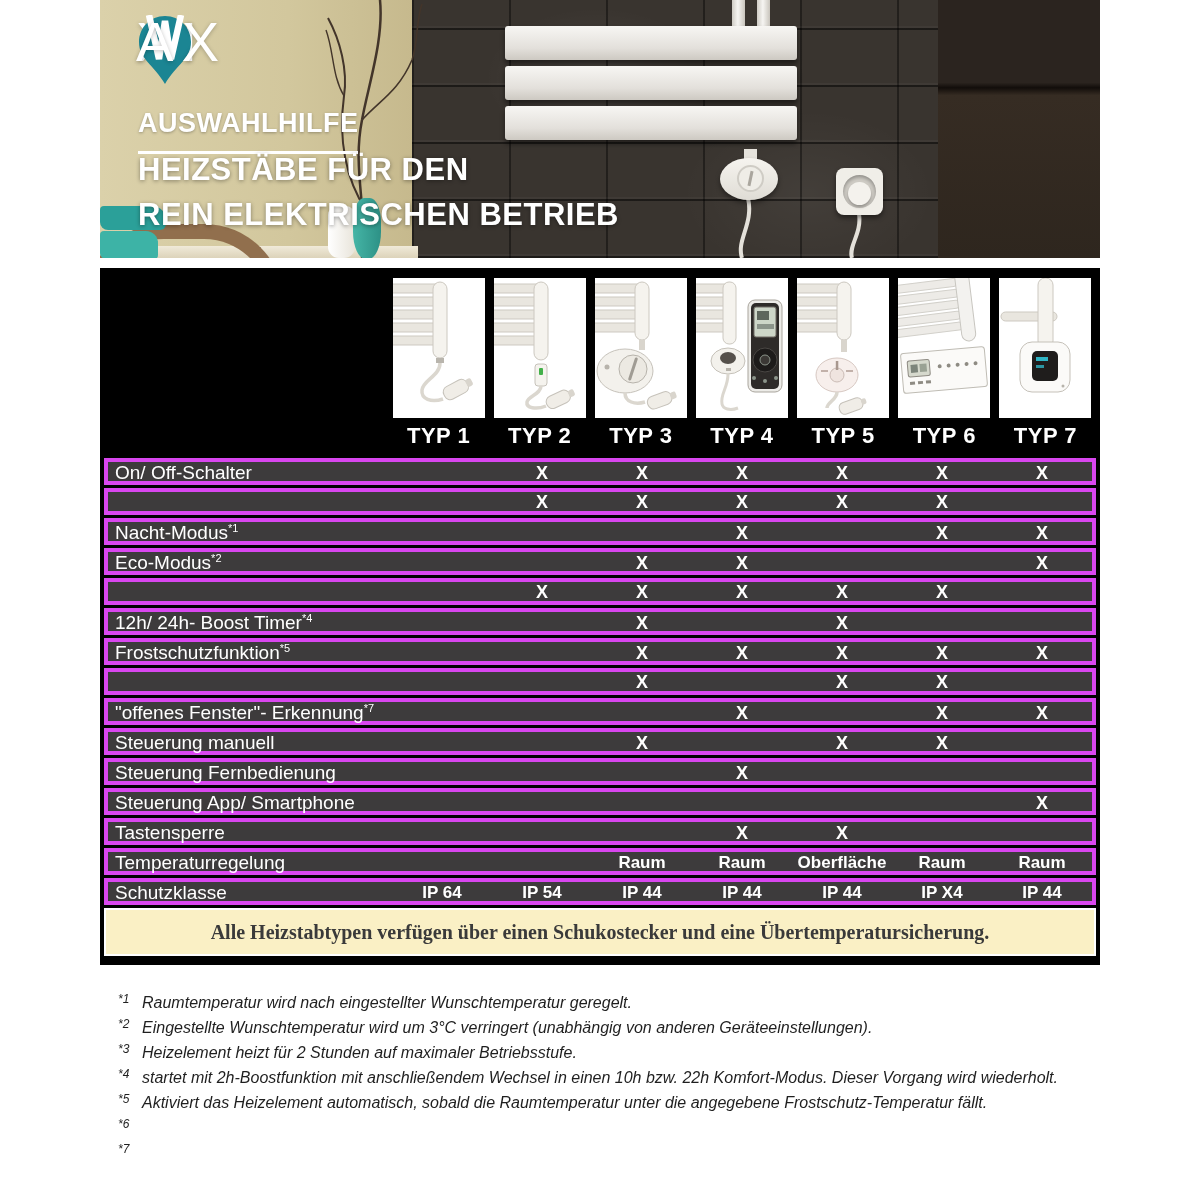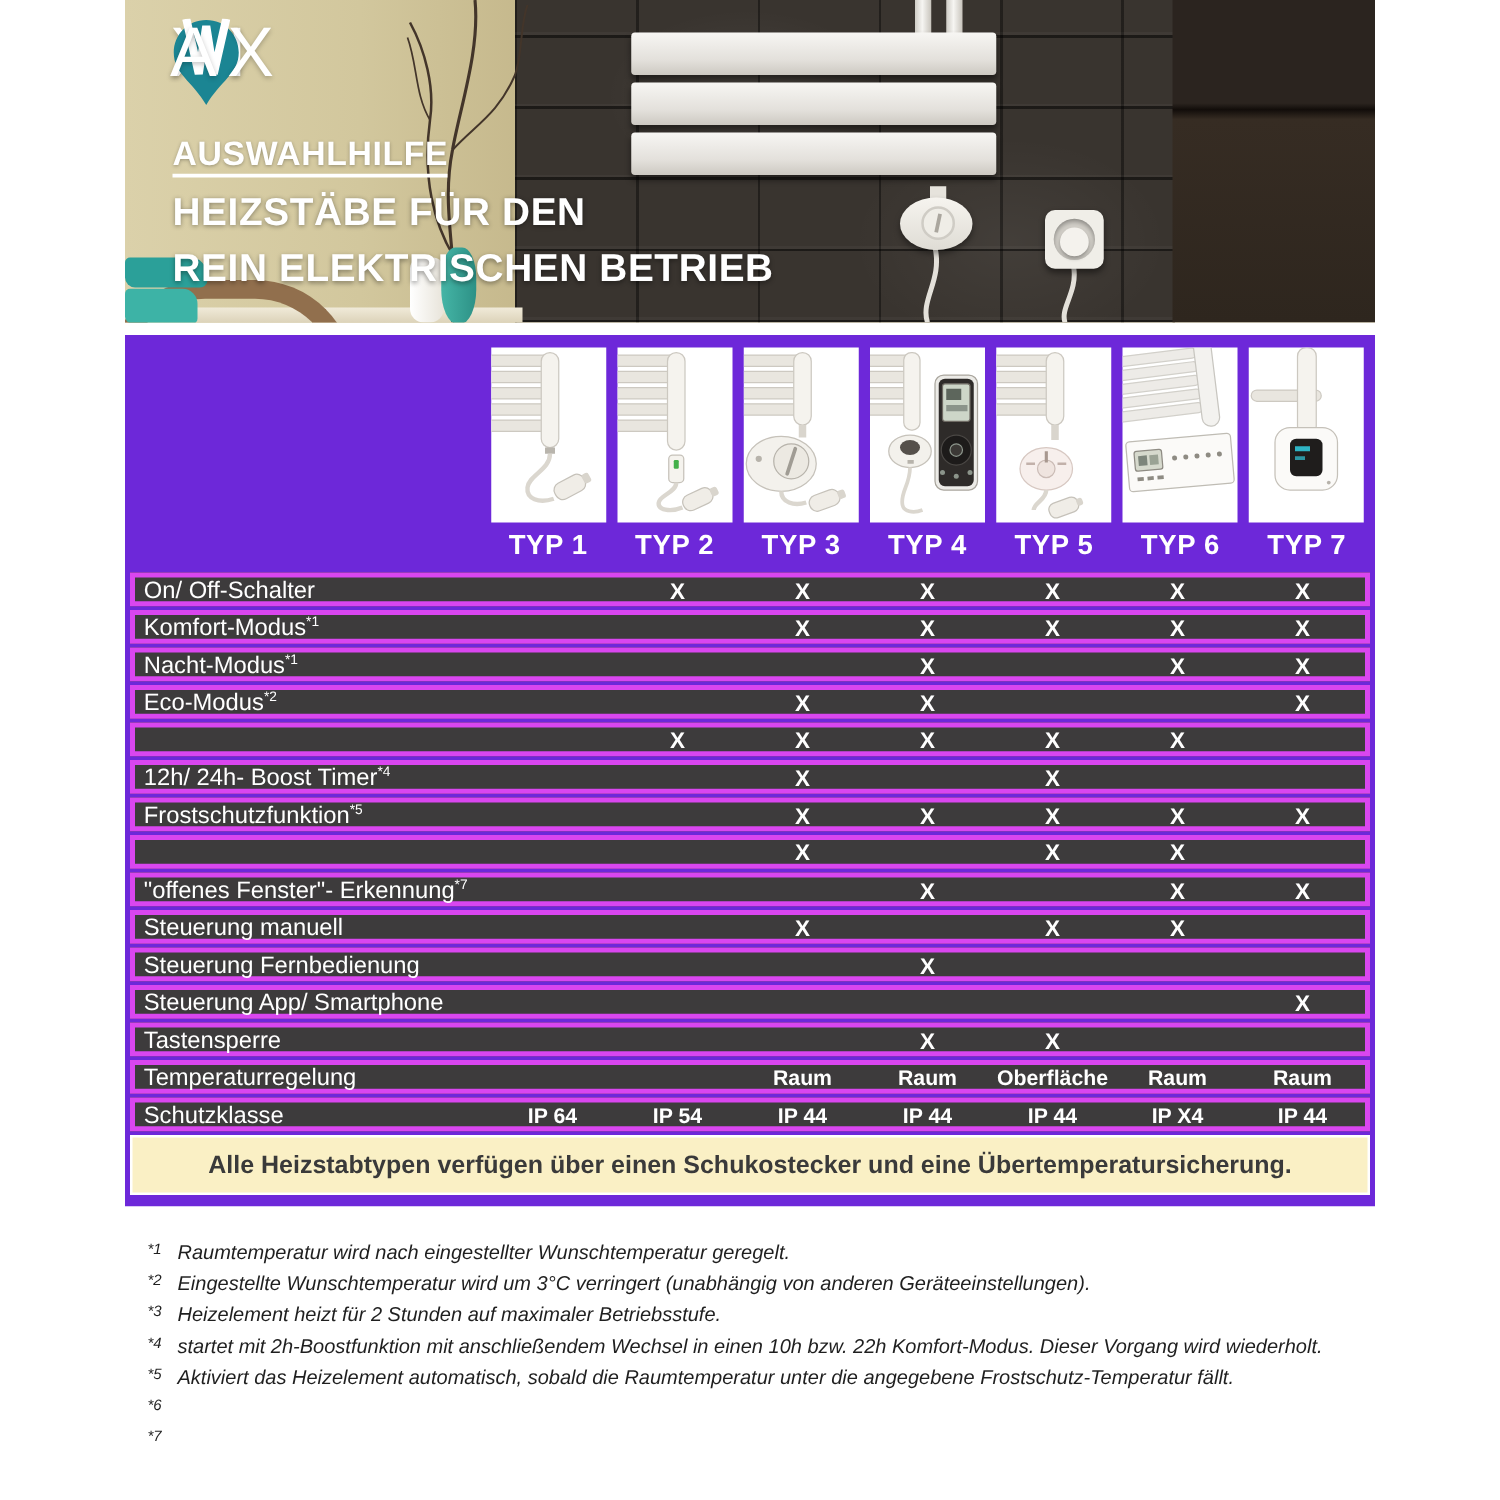--- a/index.html
+++ b/index.html
@@ -44,41 +44,41 @@
   .pod-slot { left: 29px; top: 13px; width: 3px; height: 15px; background: #aaa69e; transform: rotate(12deg); }
   .outlet { left: 736px; top: 168px; width: 47px; height: 47px; background: #f0eee8; border-radius: 8px; box-shadow: 0 3px 5px rgba(0,0,0,.45); }
   .outlet-ring { left: 7px; top: 7px; width: 33px; height: 33px; border-radius: 50%; background: #d2cfc8; box-shadow: inset 0 2px 4px rgba(0,0,0,.35); }
   .outlet-plug { left: 12px; top: 14px; width: 23px; height: 23px; border-radius: 50%; background: #f4f2ed; box-shadow: 0 2px 3px rgba(0,0,0,.3); }
   .hero-svg { left: 0; top: 0; width: 1000px; height: 258px; }
   .logo { left: 36px; top: 14px; display: flex; align-items: flex-start; color: #fff;
     font-size: 56px; font-weight: 400; letter-spacing: .15em; line-height: 1;
     text-shadow: 0 1px 4px rgba(0,0,0,.25); }
   .logo svg { margin: 1px 4px 0 0; }
   .kicker { left: 38px; top: 108px; color: #fff; font-size: 27px; font-weight: 700;
-    border-bottom: 3px solid #fff; padding-bottom: 0; letter-spacing: .5px;
+    border-bottom: 3px solid #fff; padding-bottom: 12px; letter-spacing: .5px;
     text-shadow: 0 1px 3px rgba(0,0,0,.3); }
   .title-line { left: 38px; color: #fff; font-size: 31px; font-weight: 700; letter-spacing: .5px;
     text-shadow: 0 1px 4px rgba(0,0,0,.4); }
   .t1 { top: 152px; } .t2 { top: 197px; }
 
   
-  .panel { position: absolute; left: 100px; top: 268px; width: 1000px; background: #6d28d9; padding: 10px 0 9px; }
+  .panel { position: absolute; left: 100px; top: 268px; width: 1000px; background: #000000; padding: 10px 0 9px; }
   .colgrid { display: grid; grid-template-columns: 284px repeat(7, 1fr); margin: 0 4px; }
   .prodcell { display: flex; justify-content: center; align-items: flex-start; }
   .prodbox { width: 92px; height: 140px; background: #fff; overflow: hidden; }
   .prodbox svg { display: block; width: 92px; height: 140px; }
   .typlabel { text-align: center; color: #fff; font-weight: 700; font-size: 22px; padding: 5px 0 9px; letter-spacing: .5px; }
   .frow { display: grid; grid-template-columns: 284px repeat(7, 1fr); align-items: center;
     height: 27px; border: 4px solid #d946ef; margin: 0 4px 3px 4px; background: #3d3b3c; }
   .flabel { color: #fff; font-size: 19px; padding-left: 7px; white-space: nowrap; }
   .flabel sup { font-size: 11px; }
   .fcell { text-align: center; color: #fff; font-weight: 700; font-size: 17px; }
   .fcell.xmark { font-size: 18px; }
   .note { margin: 2px 4px 0; height: 48px; border: 2px solid #fff; background: #faf0c5;
-    display: flex; align-items: center; justify-content: center; }
+    display: flex; align-items: center; justify-content: center; font-family: Liberation Serif, serif; }
   .note span { font-weight: 700; font-size: 20px; color: #3a3a3a; }
 
   
   .footnotes { position: absolute; left: 118px; top: 992px; width: 984px; }
   .fn { display: flex; margin-bottom: 4px; line-height: 21px; }
   .fnmark { font-style: italic; font-size: 12px; flex: 0 0 24px; transform: translateY(-3px); color: #1f1f1f; }
   .fntext { font-style: italic; font-size: 16px; color: #1f1f1f; white-space: pre-line; }
 </style>
 </head>
 <body>
@@ -307,21 +307,20 @@
           <div class="flabel">On/ Off-Schalter</div>
           <div class="fcell"></div>
           <div class="fcell xmark">X</div>
           <div class="fcell xmark">X</div>
           <div class="fcell xmark">X</div>
           <div class="fcell xmark">X</div>
           <div class="fcell xmark">X</div>
           <div class="fcell xmark">X</div>
         </div>
         <div class="frow">
-          <div class="flabel">Komfort-Modus<sup>*1</sup></div>
           <div class="fcell"></div>
           <div class="fcell"></div>
           <div class="fcell xmark">X</div>
           <div class="fcell xmark">X</div>
           <div class="fcell xmark">X</div>
           <div class="fcell xmark">X</div>
           <div class="fcell xmark">X</div>
         </div>
         <div class="frow">
           <div class="flabel">Nacht-Modus<sup>*1</sup></div>

